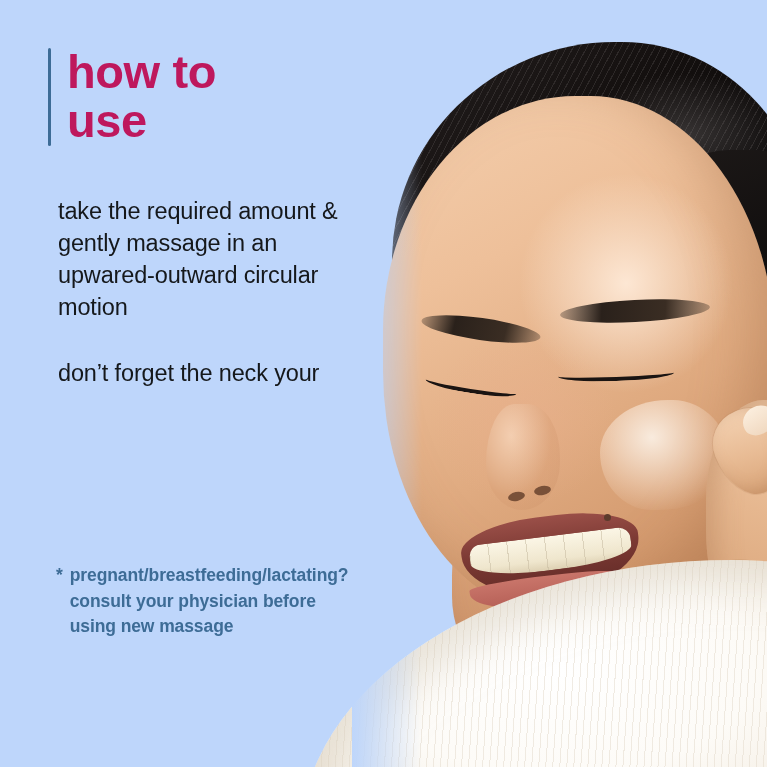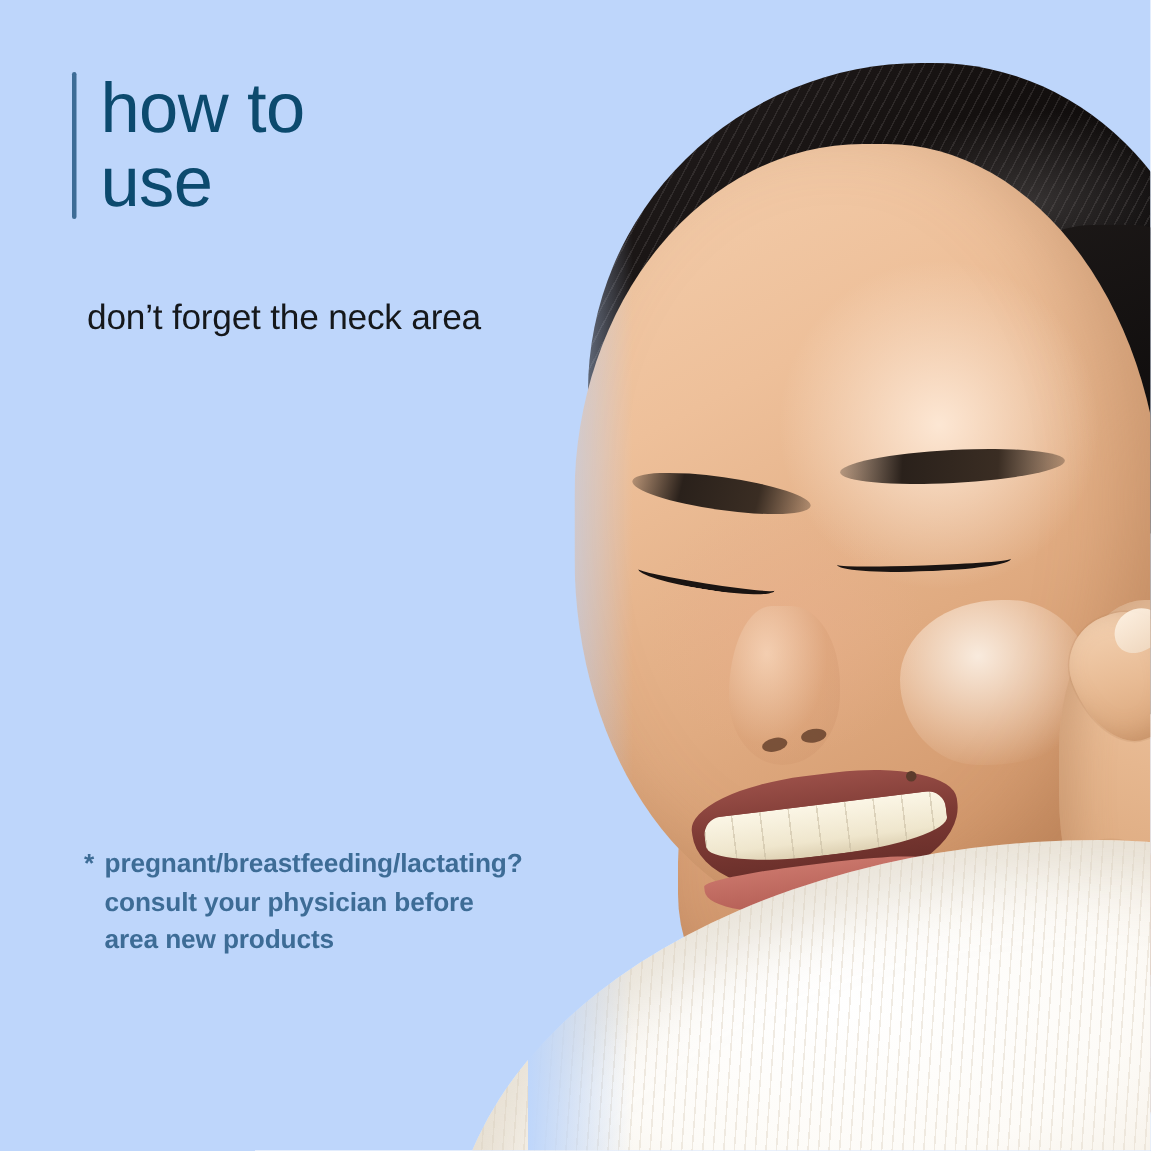--- a/index.html
+++ b/index.html
@@ -263,23 +263,23 @@
   }
   .title-rule {
     width: 3px;
     background: #3d6c96;
     border-radius: 2px;
   }
   .title-text {
     margin: 0;
     font-size: 47px;
     line-height: 1.04;
-    font-weight: 400;
+    font-weight: 700;
     letter-spacing: -0.4px;
-    color: #0c4a6e;
+    color: #be185d;
     white-space: pre-line;
   }
 
   .steps {
     position: absolute;
     left: 58px;
     top: 196px;
     width: 310px;
   }
   .step {
@@ -350,22 +350,23 @@
 
   <div class="text-layer">
 
     <div class="title-block">
       <div class="title-rule"></div>
       <h1 class="title-text">how to
 use</h1>
     </div>
 
     <div class="steps">
-      <p class="step">don’t forget the neck area</p>
+      <p class="step">take the required amount &amp; gently massage in an upwared-outward circular motion</p>
+      <p class="step">don’t forget the neck your</p>
     </div>
 
     <div class="footnote">
       <span class="footnote-marker">*</span>
-      <span class="footnote-text">pregnant/breastfeeding/lactating? consult your physician before area new products</span>
+      <span class="footnote-text">pregnant/breastfeeding/lactating? consult your physician before using new massage</span>
     </div>
 
   </div>
 </div>
 
 </body></html>

